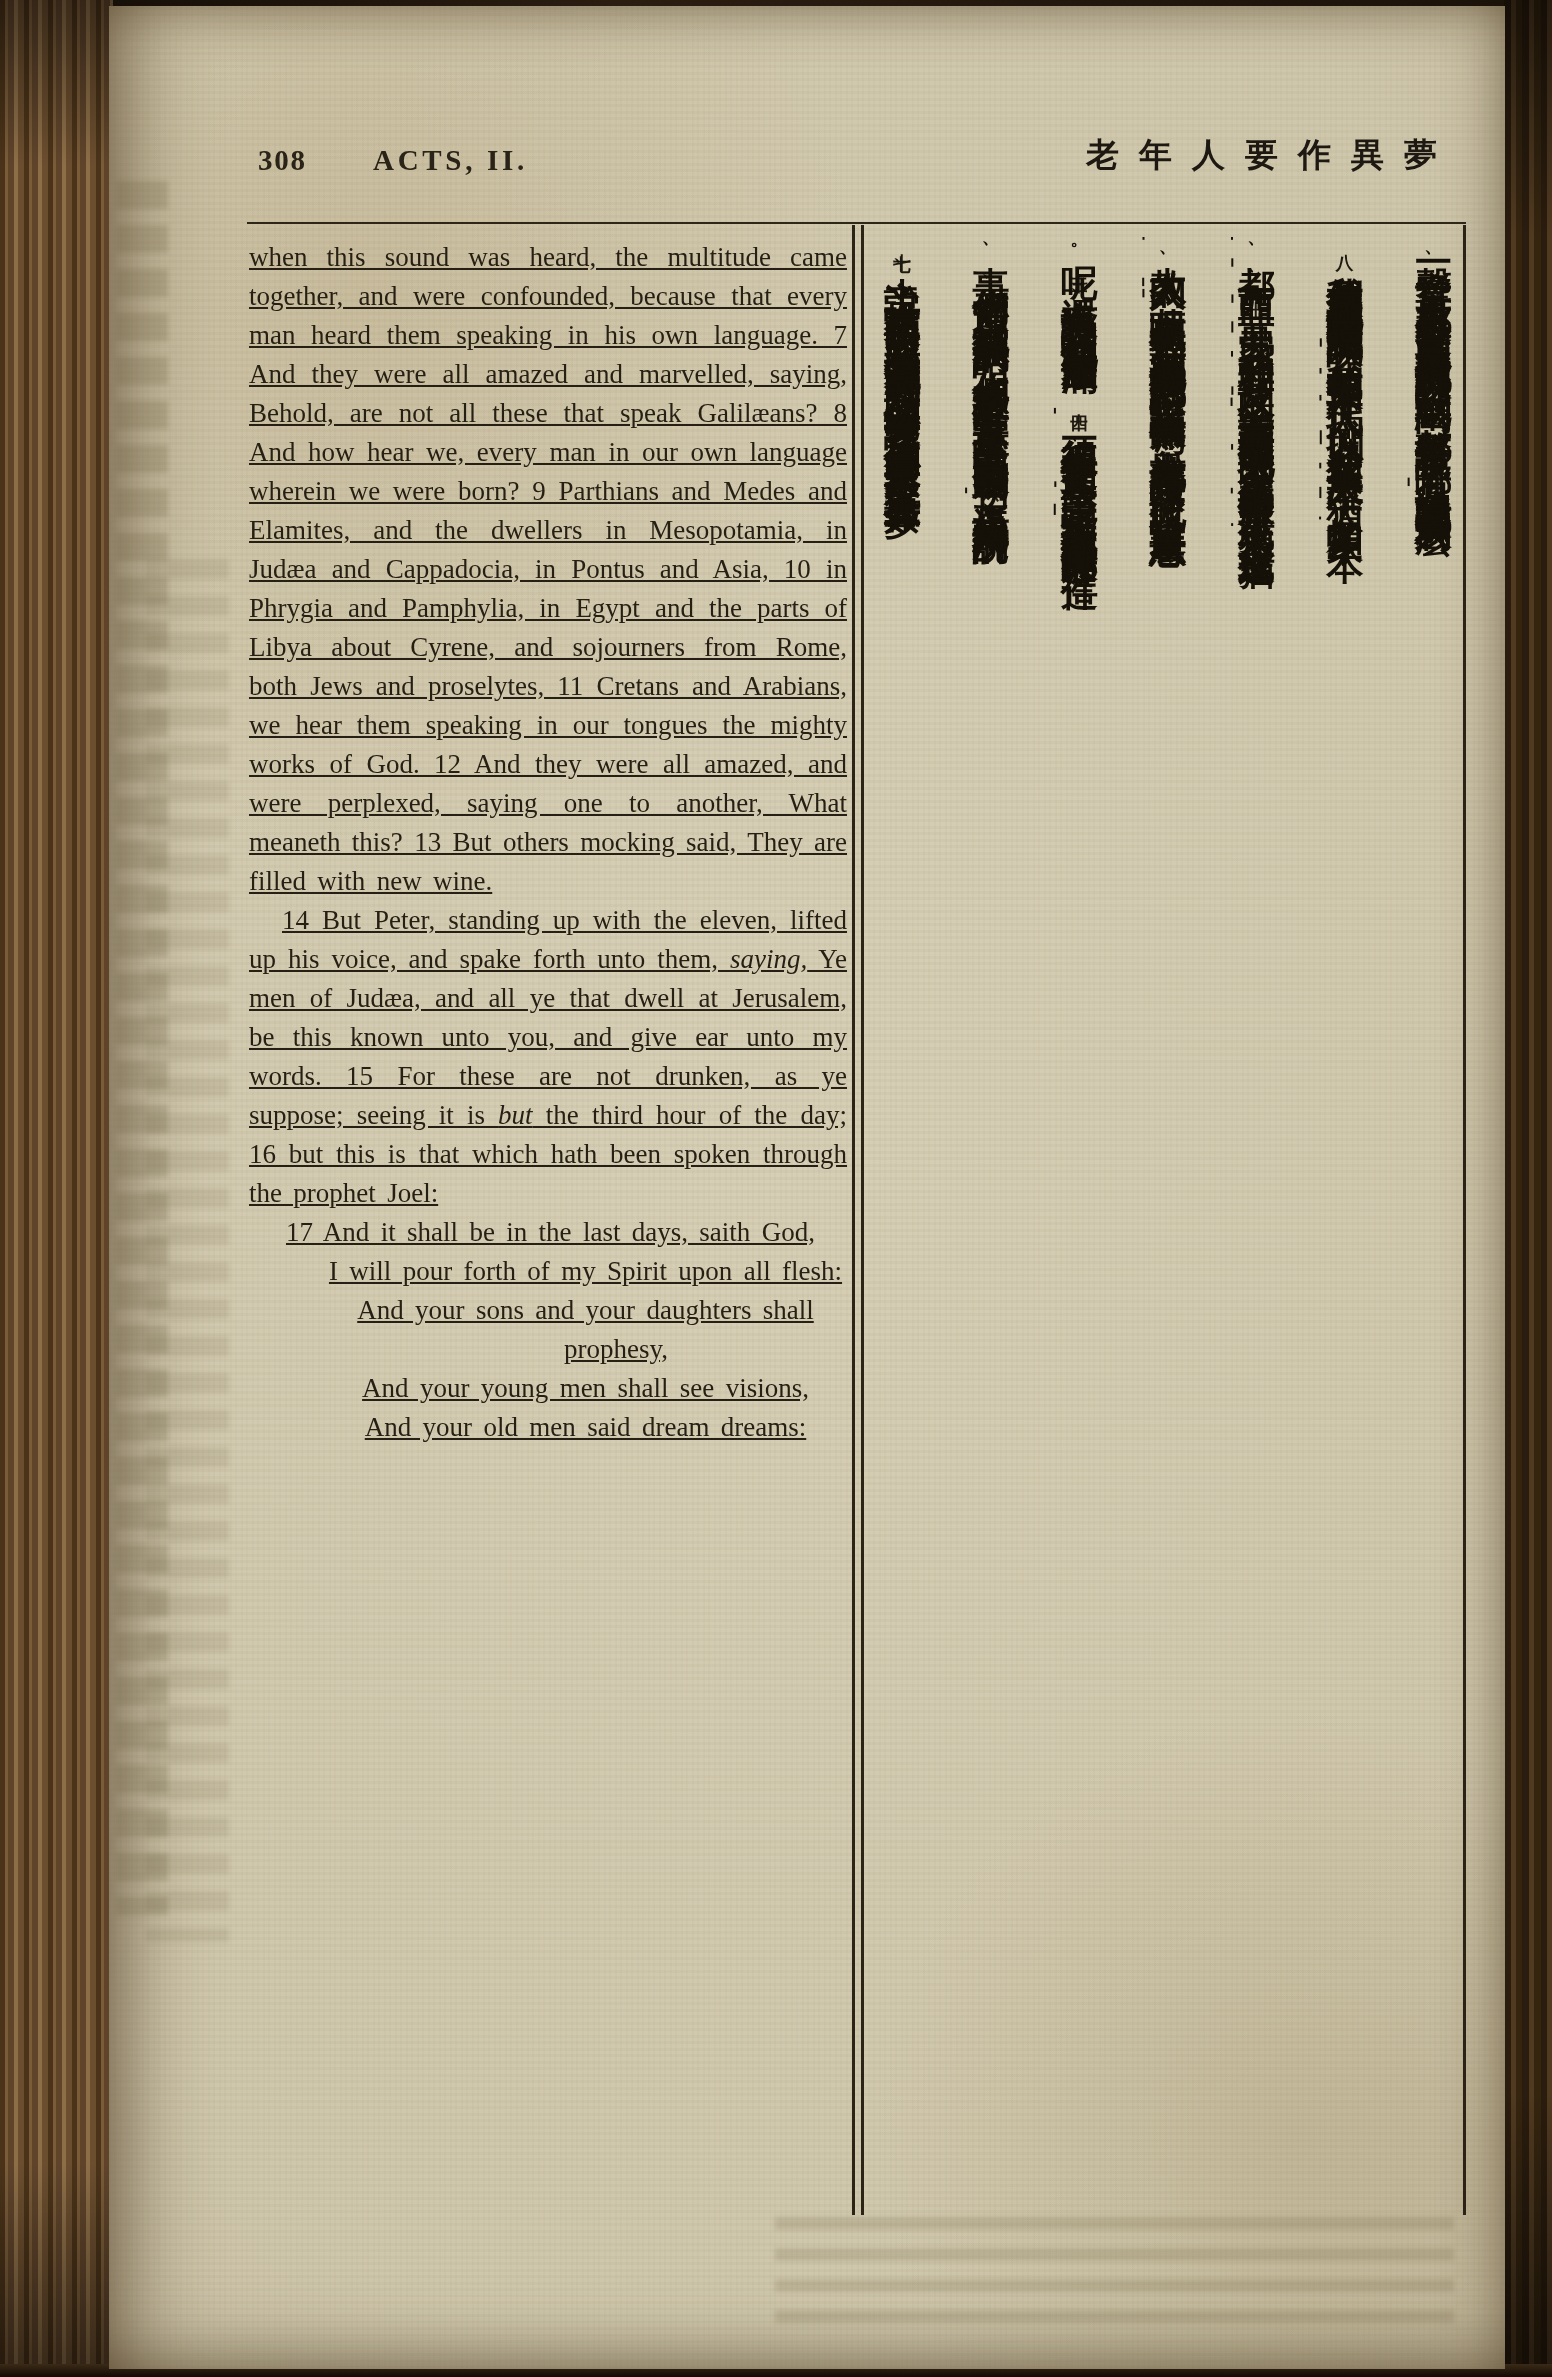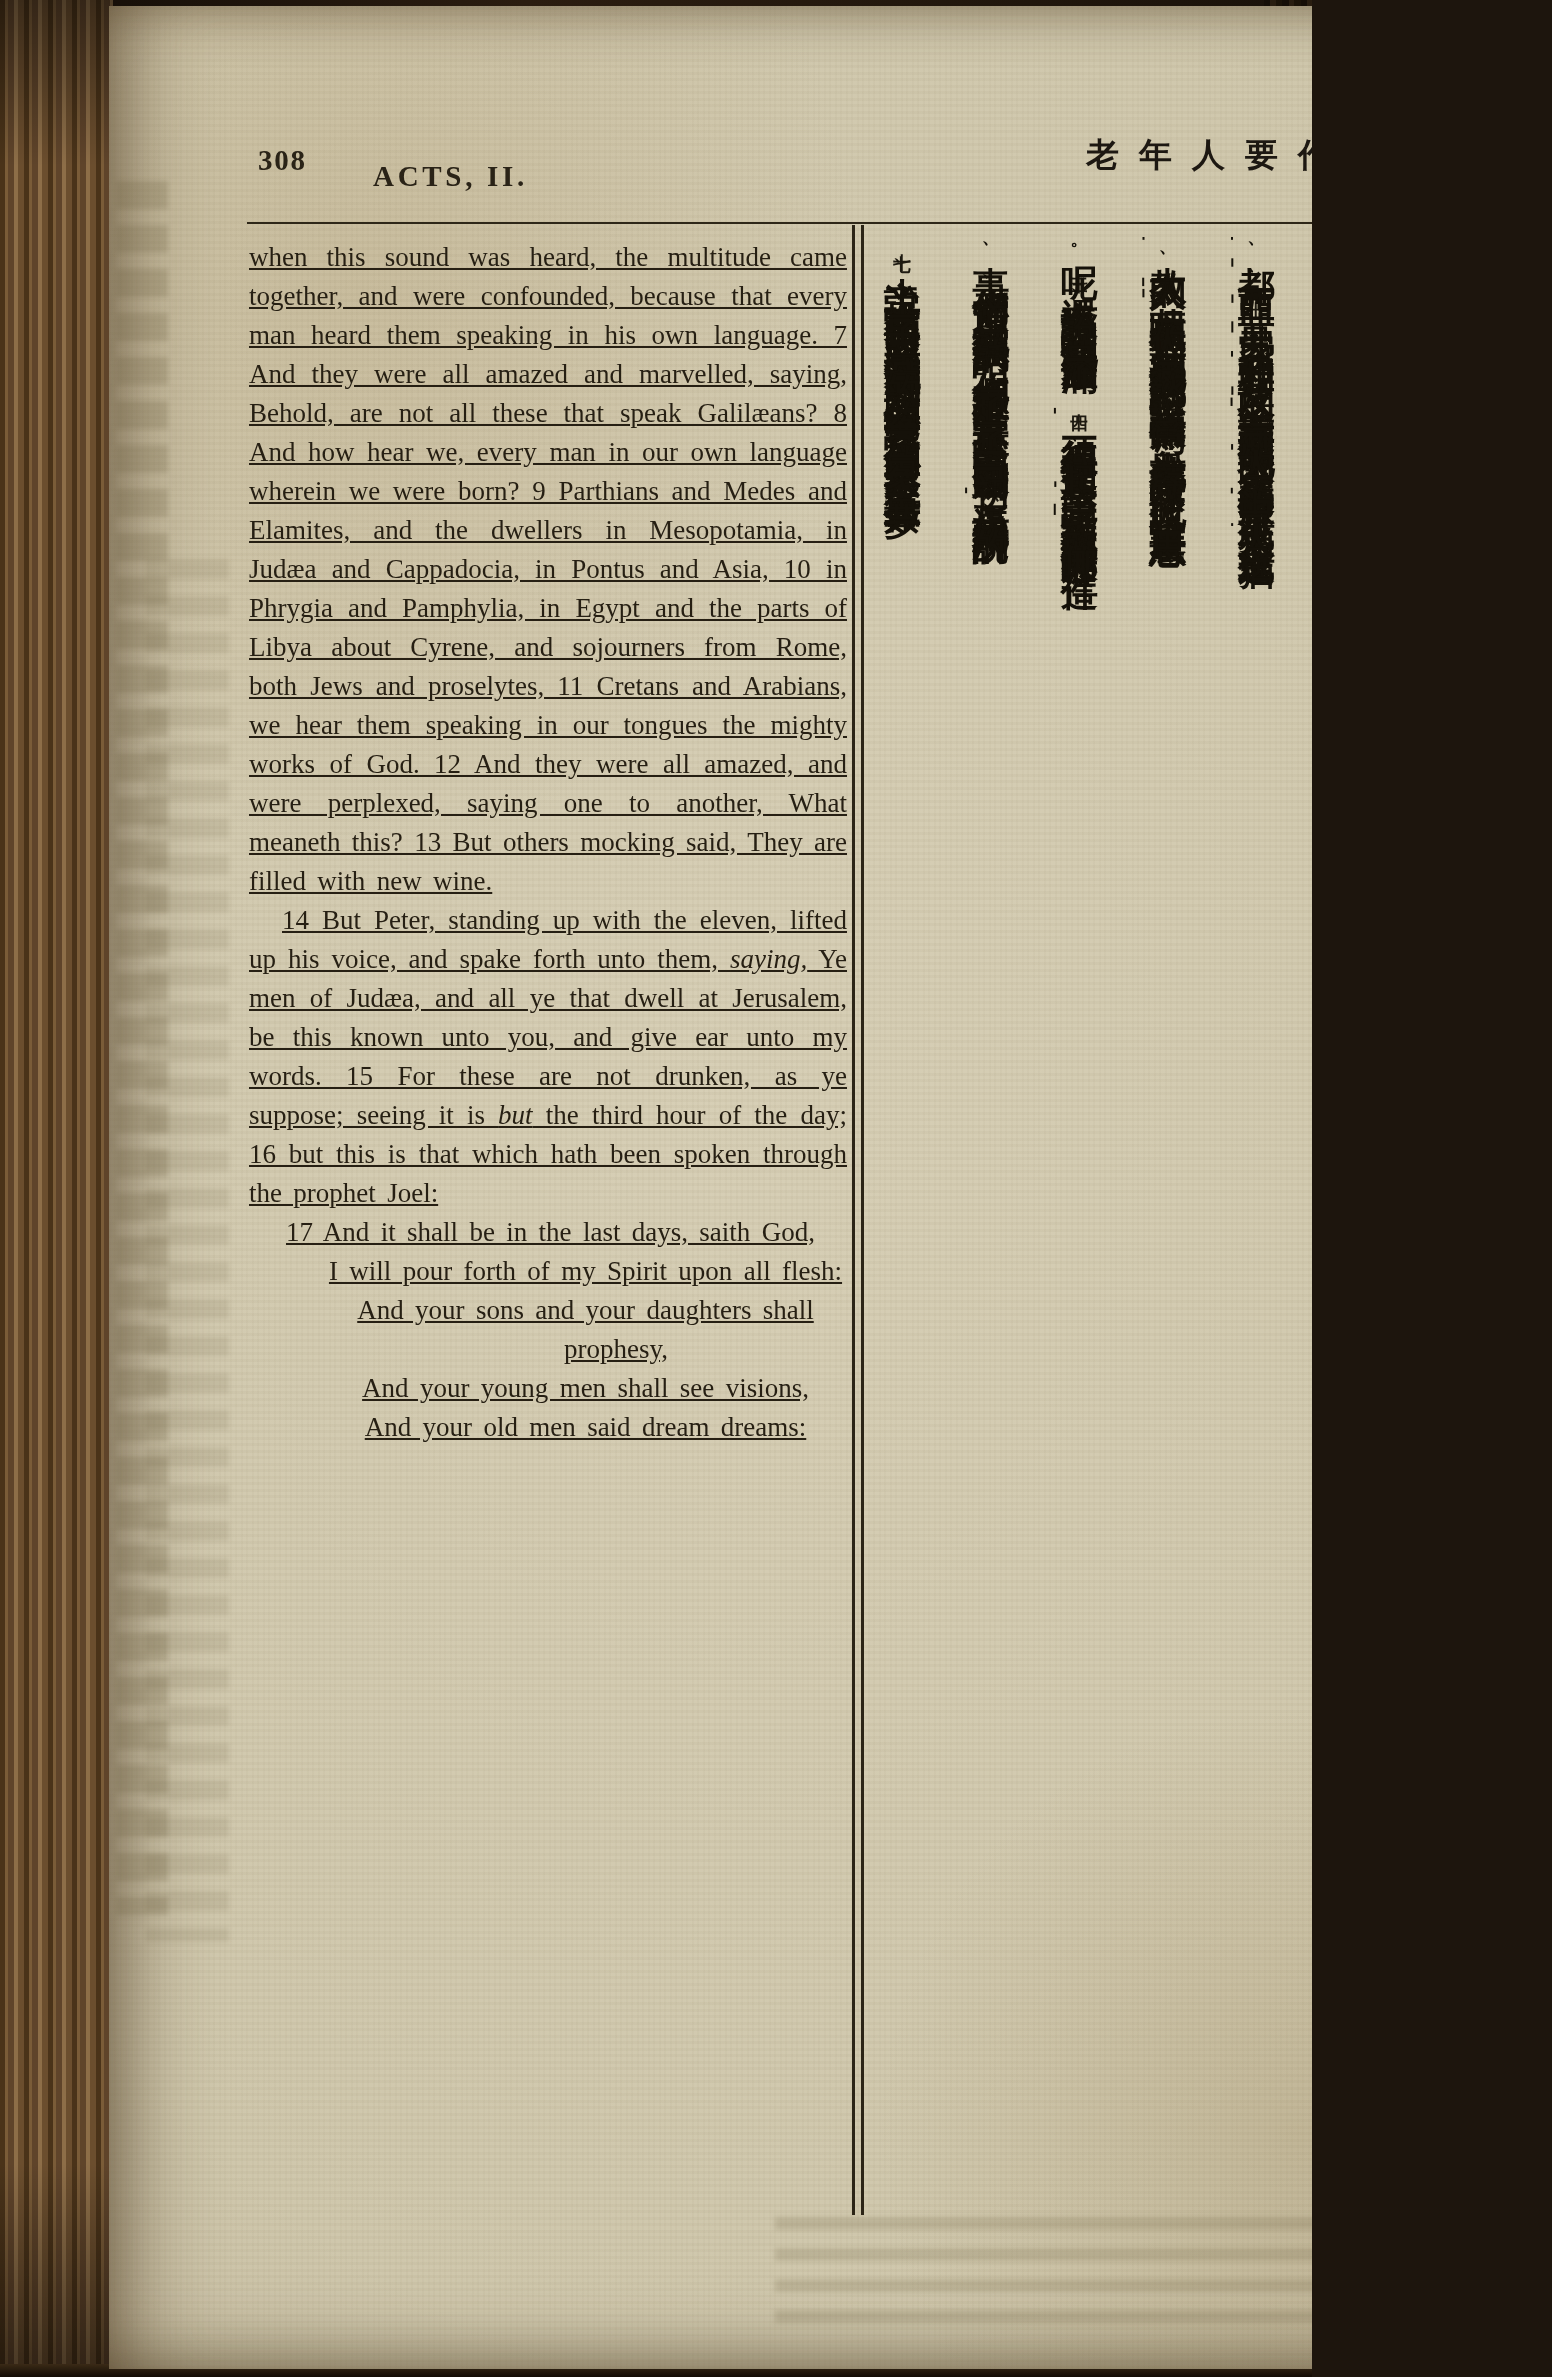--- a/index.html
+++ b/index.html
@@ -2,21 +2,21 @@
 <html style="font-size:14.8px"><head>
 <meta charset="utf-8">
 <style>
   html,body{margin:0;padding:0;}
   body{
     width:1552px;height:2377px;
     background:#1d150d;
     font-family:"Liberation Serif", serif;
     overflow:hidden;
   }
-  .photo{position:relative;width:1312px;height:2377px;overflow:hidden;
+  .photo{position:relative;width:1552px;height:2377px;overflow:hidden;
     background:linear-gradient(90deg,#120c07,#2b1d10 40%,#1a120a);}
   
   .edge-left{position:absolute;left:0;top:0;width:113px;height:100%;
     background:
       linear-gradient(180deg, rgba(0,0,0,.45), rgba(0,0,0,0) 7%, rgba(0,0,0,0) 91%, rgba(0,0,0,.5)),
       repeating-linear-gradient(90deg,#4a3319 0 4.6px,#7a5c38 4.6px 8.3px,#5f442a 8.3px 14px,#8d6e48 14px 18.4px,#6b4e2e 18.4px 24px);}
   .edge-right{position:absolute;right:0;top:0;width:48px;height:100%;
     background:
       linear-gradient(180deg, rgba(0,0,0,.5), rgba(0,0,0,0) 10%, rgba(0,0,0,0) 88%, rgba(0,0,0,.55)),
       repeating-linear-gradient(90deg,#2a1c0e 0 6.5px,#503a20 6.5px 12px,#35250f 12px 18.4px);}
@@ -36,21 +36,21 @@
       inset 0 -41px 74px -37px rgba(60,45,20,.55);}
   .grain{position:absolute;inset:0;pointer-events:none;
     background:
       repeating-linear-gradient(0deg, rgba(120,105,70,.05) 0 2.8px, transparent 2.8px 6.5px),
       repeating-linear-gradient(90deg, rgba(120,105,70,.04) 0 1.8px, transparent 1.8px 5.5px);}
 
   
   .page-number{position:absolute;left:149px;top:138px;font-size:29px;font-weight:bold;
     letter-spacing:1.8px;color:#2a2317;}
   .head-en{position:absolute;left:264px;top:138px;font-size:29px;letter-spacing:3.7px;
-    font-weight:bold;color:#2a2317;margin-top:16px;}
+    font-weight:bold;color:#2a2317;}
   .head-zh{position:absolute;right:48px;top:127px;font-size:33px;letter-spacing:20px;
     font-weight:600;color:#1d1812;font-family:"DejaVu Sans",sans-serif;white-space:nowrap;}
   .head-rule{position:absolute;left:138px;right:39px;top:216px;height:2.8px;background:#2e2718;}
 
   
   .vrule{position:absolute;top:219px;height:1990px;width:2.8px;background:#2b2416;}
   .divider-a{left:743px;}
   .divider-b{left:752px;}
   .rule-right{left:1354px;}
 

